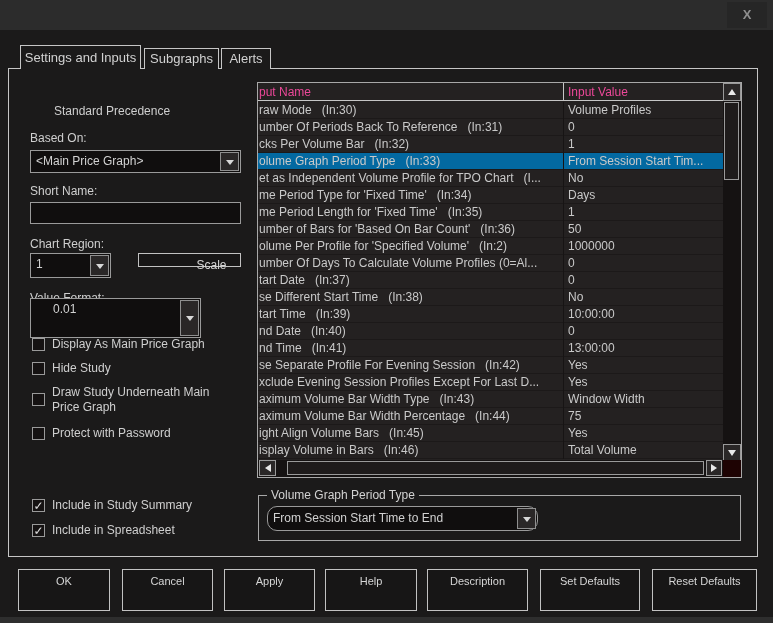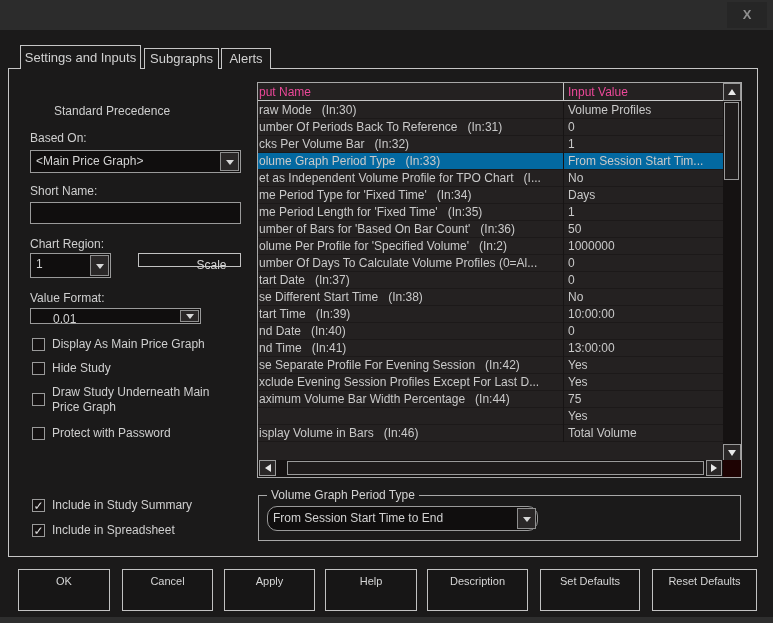--- a/index.html
+++ b/index.html
@@ -123,21 +123,21 @@
   <div class="lbl" style="left:30px; top:237px;">Chart Region:</div>
   <div class="field combo" style="left:30px; top:253px; width:81px; height:25px;">
     <span>1</span>
     <span class="btn">
         <i></i>
       </span>
   </div>
   <div class="pushbtn" style="left:138px; top:253px; width:103px; height:14px; line-height:23px;padding-left:44px;">Scale</div>
 
   <div class="lbl" style="left:30px; top:291px;">Value Format:</div>
-  <div class="field combo" style="left:30px; top:308px; width:171px; height:16px;padding-left:22px;">
+  <div class="field combo" style="left:30px; top:298px; width:171px; height:40px;padding-left:22px;">
     <span>0.01</span>
     <span class="btn">
         <i></i>
       </span>
   </div>
 
   <div id="cb-host">
       <div class="cbrow" style="left: 32px; top: 337px; width: 205px;">
         <span class="cb"></span>
         <span class="cblabel">Display As Main Price Graph</span>
@@ -252,25 +252,31 @@
           <span class="name">se Separate Profile For Evening Session   (In:42)</span>
           <span class="cdiv"></span>
           <span class="val">Yes</span>
         </div>
         <div class="trow">
           <span class="name">xclude Evening Session Profiles Except For Last D...</span>
           <span class="cdiv"></span>
           <span class="val">Yes</span>
         </div>
         <div class="trow">
+          <span class="name">aximum Volume Bar Width Type   (In:43)</span>
+          <span class="cdiv"></span>
+          <span class="val">Window Width</span>
+        </div>
+        <div class="trow">
           <span class="name">aximum Volume Bar Width Percentage   (In:44)</span>
           <span class="cdiv"></span>
           <span class="val">75</span>
         </div>
         <div class="trow">
+          <span class="name">ight Align Volume Bars   (In:45)</span>
           <span class="cdiv"></span>
           <span class="val">Yes</span>
         </div>
         <div class="trow">
           <span class="name">isplay Volume in Bars   (In:46)</span>
           <span class="cdiv"></span>
           <span class="val">Total Volume</span>
         </div>
       </div>
 

